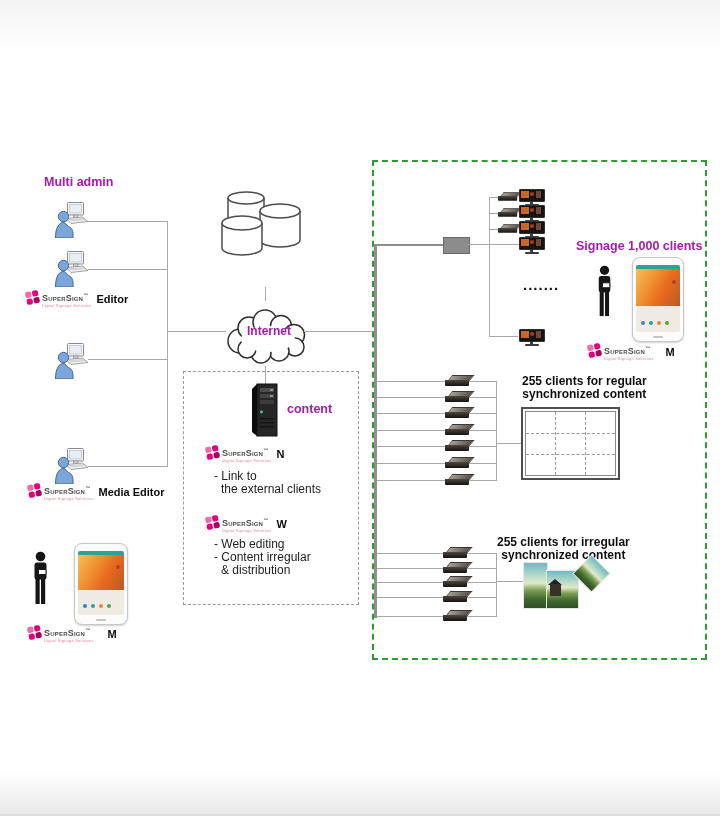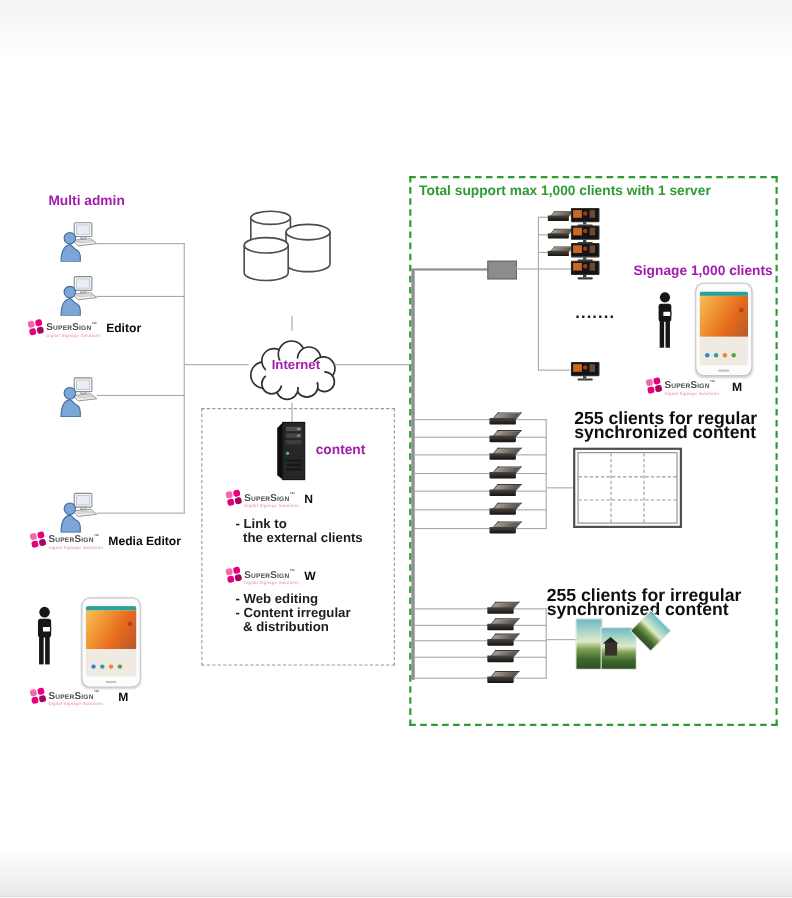--- a/index.html
+++ b/index.html
@@ -3,22 +3,22 @@
 <meta charset="utf-8">
 <style>
   html,body{margin:0;padding:0;background:#fff;font-family:"Liberation Sans",sans-serif;}
   #canvas{position:relative;width:720px;height:816px;background:#fff;overflow:hidden;}
   .fade-top{position:absolute;left:0;top:0;width:720px;height:52px;background:linear-gradient(#f3f3f4,rgba(255,255,255,0));}
   .fade-bottom{position:absolute;left:0;bottom:0;width:720px;height:42px;background:linear-gradient(rgba(255,255,255,0),#e9e9ea);border-bottom:2px solid #dddddf;}
   .abs{position:absolute;}
   .hline{position:absolute;height:1px;background:#a8a8a8;}
   .vline{position:absolute;width:1px;background:#a8a8a8;}
   .lbl{position:absolute;font-weight:bold;color:#a21caf;font-size:12.5px;white-space:nowrap;}
-  .lbl2{position:absolute;font-weight:bold;font-size:16px;line-height:12.5px;color:#0e0e0e;white-space:nowrap;}
-  .txt{position:absolute;color:#1d1d1d;font-size:12px;line-height:13px;white-space:nowrap;font-weight:bold;}
+  .lbl2{position:absolute;font-weight:bold;font-size:12px;line-height:12.5px;color:#0e0e0e;white-space:nowrap;text-align:center;}
+  .txt{position:absolute;color:#1d1d1d;font-size:12px;line-height:13px;white-space:nowrap;}
   .green-box{position:absolute;left:372px;top:160px;width:331px;height:496px;border:2px dashed #2e9b33;}
   .green-title{position:absolute;left:381px;top:166px;font-weight:bold;font-size:12.5px;color:#2e9b33;white-space:nowrap;}
   .server-box{position:absolute;left:183px;top:371px;width:174px;height:232px;border:1px dashed #9a9a9a;}
   .bus{position:absolute;background:#8f8f8f;}
   .switch{position:absolute;background:#8c8c8c;border:1px solid #6a6a6a;}
   
   .monitor{position:absolute;width:26px;height:17px;}
   .monitor .scr{position:absolute;left:0;top:0;width:24px;height:11px;background:#141414;border:1px solid #2f2f2f;border-radius:1px;}
   .monitor .s1{position:absolute;left:2px;top:2px;width:8px;height:7px;background:#c96820;}
   .monitor .s2{position:absolute;left:11px;top:3px;width:4px;height:4px;background:#a33b24;border-radius:50%;}
@@ -242,21 +242,20 @@
       <span class="bname"><span>SuperSign</span><sup>™</sup></span>
       <span class="btag">Digital Signage Solutions</span>
     </span>
     <b class="bsuf">W</b>
   </div>
   <div class="txt" style="left:214px;top:538px">- Web editing</div>
   <div class="txt" style="left:214px;top:551px">- Content irregular</div>
   <div class="txt" style="left:221px;top:564px">&amp; distribution</div>
 
   <div class="green-box"></div>
-  <div class="green-title">Total support max 1,000 clients with 1 server</div>
 
   <div class="bus" style="left:374px;top:244px;width:3px;height:374px"></div>
   <div class="bus" style="left:377px;top:244px;width:66px;height:2px"></div>
   <div class="switch" style="left:443px;top:237px;width:25px;height:15px"></div>
   <div class="hline" style="left:468px;top:244px;width:51px"></div>
   <div class="vline" style="left:489px;top:197px;height:140px"></div>
   <div class="hline" style="left:490px;top:197px;width:16px"></div>
   <div class="hline" style="left:490px;top:213px;width:16px"></div>
   <div class="hline" style="left:490px;top:229px;width:16px"></div>
   <div class="hline" style="left:490px;top:336px;width:28px"></div>

